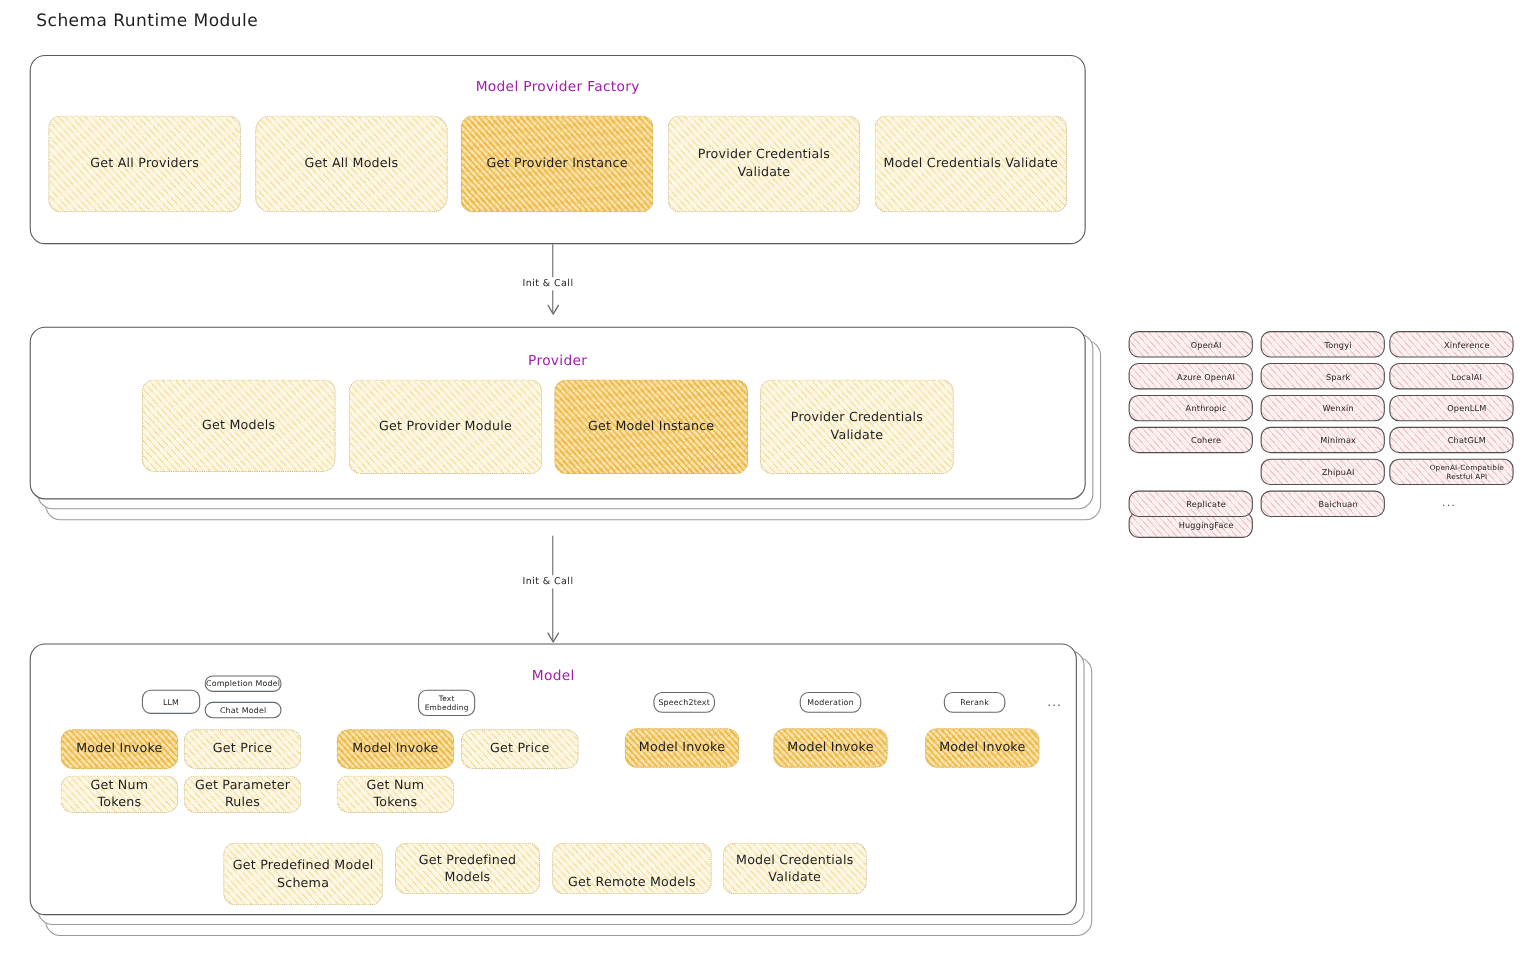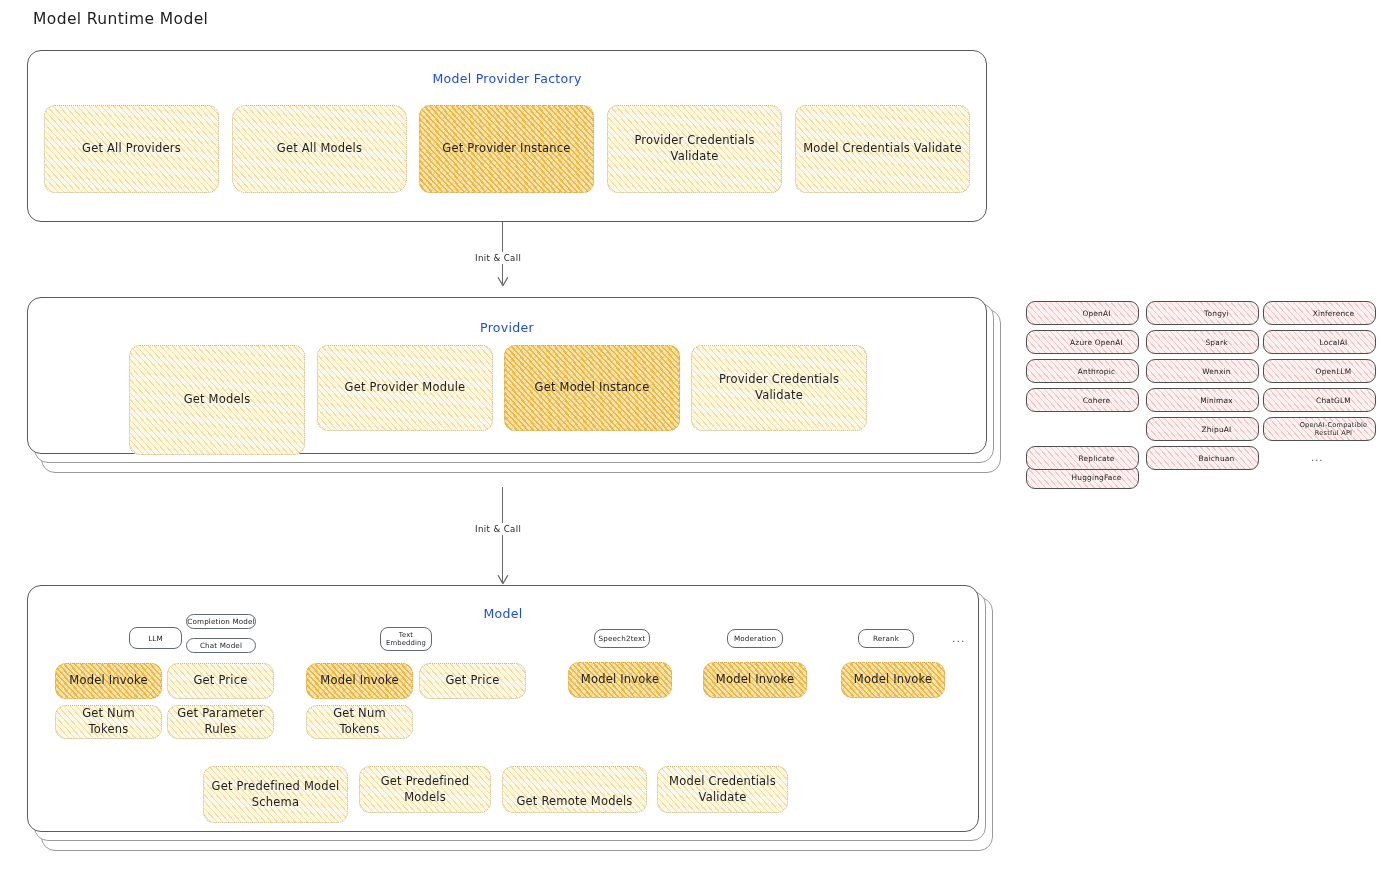--- a/index.html
+++ b/index.html
@@ -46,21 +46,21 @@
   }
 
   
   .container{
     position:absolute;border:1.15px solid #5a5a5a;border-radius:14px;background:#fff;
   }
   .stack-layer{
     position:absolute;border:1.15px solid #9a9a9a;border-radius:14px;background:#fff;z-index:0;
   }
   .container-title{
-    position:absolute;left:0;right:0;text-align:center;font-size:12.5px;color:#1d4ed8;
+    position:absolute;left:0;right:0;text-align:center;font-size:12.5px;color:#a21caf;
     letter-spacing:.3px;
   }
 
   
   .node{
     position:absolute;border:1.3px dotted #cbb98a;border-radius:11px;
     display:flex;align-items:center;justify-content:center;text-align:center;
     font-size:11.5px;line-height:1.35;color:#1e1e1e;letter-spacing:.2px;
     padding:2px 6px;box-sizing:border-box;
   }
@@ -91,21 +91,21 @@
   .arrow-head{position:absolute;width:11px;height:11px;}
   .arrow-head svg{display:block;}
 
   .ellipsis{
     position:absolute;font-size:11px;color:#555;letter-spacing:1px;
   }
 </style>
 </head>
 <body>
 
-<div class="page-title sketch">Model Runtime Model</div>
+<div class="page-title sketch">Schema Runtime Module</div>
 
 <div class="container" style="left:27px;top:50px;width:958px;height:170px;z-index:2;">
   <div class="container-title" style="top:20px;">Model Provider Factory</div>
 </div>
 
 <div class="node hatch-cream" style="left:44px;top:105px;width:175px;height:88px;z-index:3;">
   <span>Get All Providers</span>
 </div>
 <div class="node hatch-cream" style="left:232px;top:105px;width:175px;height:88px;z-index:3;border-radius:14px;">
   <span>Get All Models</span>
@@ -127,21 +127,21 @@
     <path d="M1.2 1.5 L5.9 9.6 L10.6 1.6" fill="none" stroke="#6a6a6a" stroke-width="1.2" stroke-linecap="round" stroke-linejoin="round"></path>
   </svg>
 </div>
 
 <div class="stack-layer" style="left:41px;top:309px;width:958px;height:162px;"></div>
 <div class="stack-layer" style="left:34px;top:303px;width:958px;height:158px;"></div>
 <div class="container" style="left:27px;top:297px;width:958px;height:155px;z-index:2;">
   <div class="container-title" style="top:22px;">Provider</div>
 </div>
 
-<div class="node hatch-cream" style="left:129px;top:345px;width:176px;height:110px;z-index:3;justify-content:center;">
+<div class="node hatch-cream" style="left:129px;top:345px;width:176px;height:84px;z-index:3;justify-content:center;">
   <span>Get Models</span>
 </div>
 <div class="node hatch-cream" style="left:317px;top:345px;width:176px;height:86px;z-index:3;">
   <span>Get Provider Module</span>
 </div>
 <div class="node amber hatch-amber" style="left:504px;top:345px;width:176px;height:86px;z-index:3;">
   <span>Get Model Instance</span>
 </div>
 <div class="node hatch-cream" style="left:691px;top:345px;width:176px;height:86px;z-index:3;">
   <span>Provider Credentials Validate</span>

